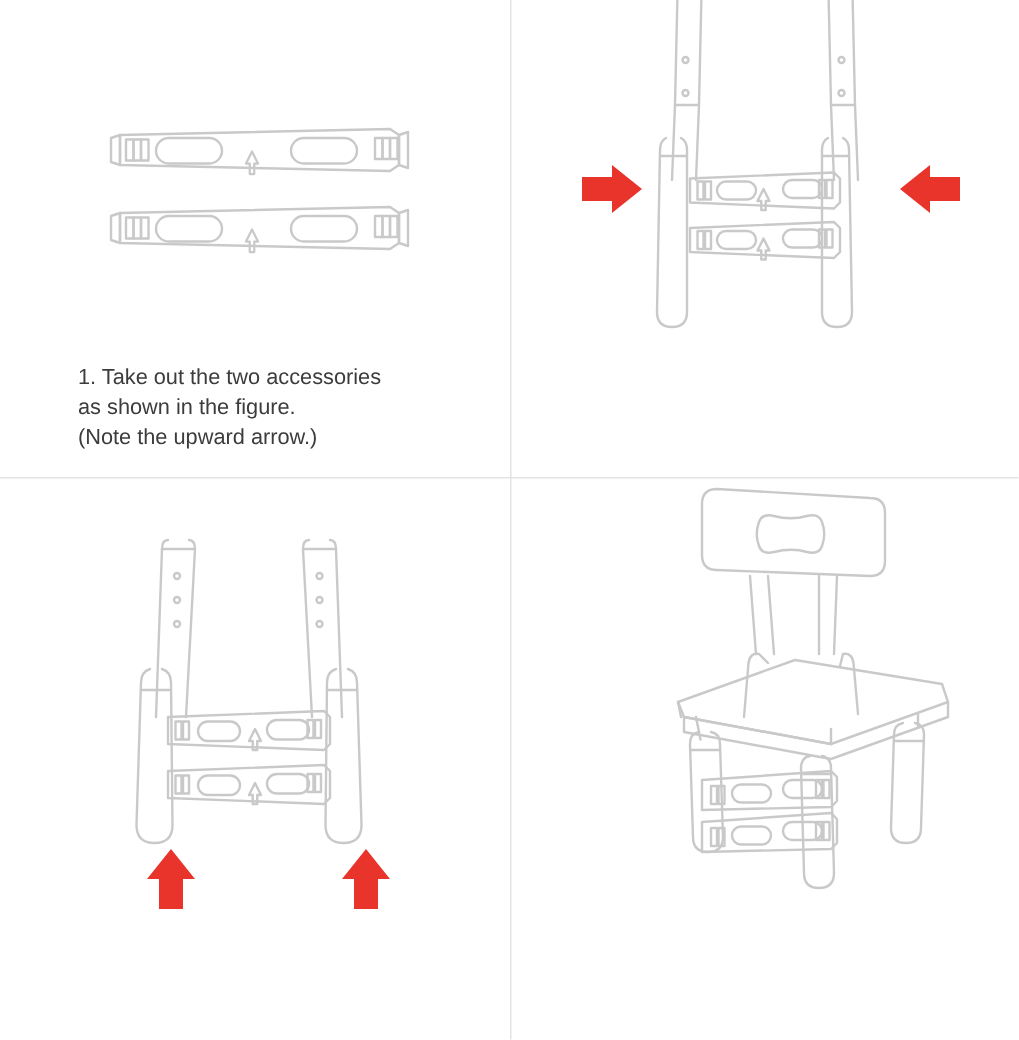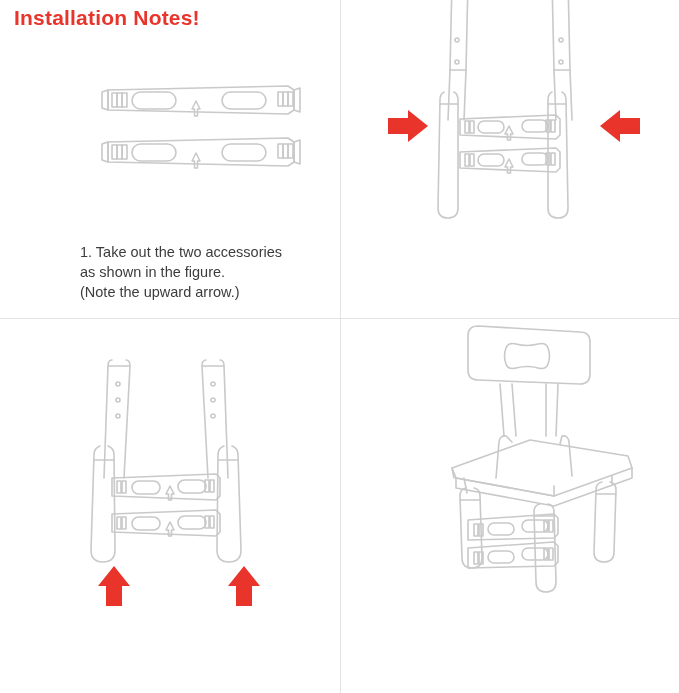--- a/index.html
+++ b/index.html
@@ -55,35 +55,34 @@
     width: 100%;
   }
   .caption {
     position: absolute;
     font-size: 14.5px;
     line-height: 20px;
     color: #3c3c3c;
     white-space: pre-line;
   }
   
-  #cell-1 { left: 0px;   top: 0px;   width: 340px; height: 318px; margin-left: 28px; }
+  #cell-1 { left: 0px;   top: 0px;   width: 340px; height: 318px; }
   #cell-2 { left: 340px; top: 0px;   width: 339px; height: 318px; }
   #cell-3 { left: 0px;   top: 318px; width: 340px; height: 375px; }
   #cell-4 { left: 340px; top: 318px; width: 339px; height: 375px; }
 
   #caption-1 { left: 52px;  top: 242px; }
 
   svg { display: block; }
 </style>
 </head>
 <body>
 
 <div class="page">
 
-  <div class="title">Installation Notes!</div>
 
   <div class="divider-h" style="top:318px;"></div>
   <div class="divider-v" style="left:340px;"></div>
 
   <div class="cell" id="cell-1">
     <div class="figure">
       <svg width="340" height="230" viewBox="0 0 340 230">
         <g fill="none" stroke="#c9c9c9" stroke-width="1.6" stroke-linejoin="round" stroke-linecap="round">
 
           <g transform="translate(74,84)">

